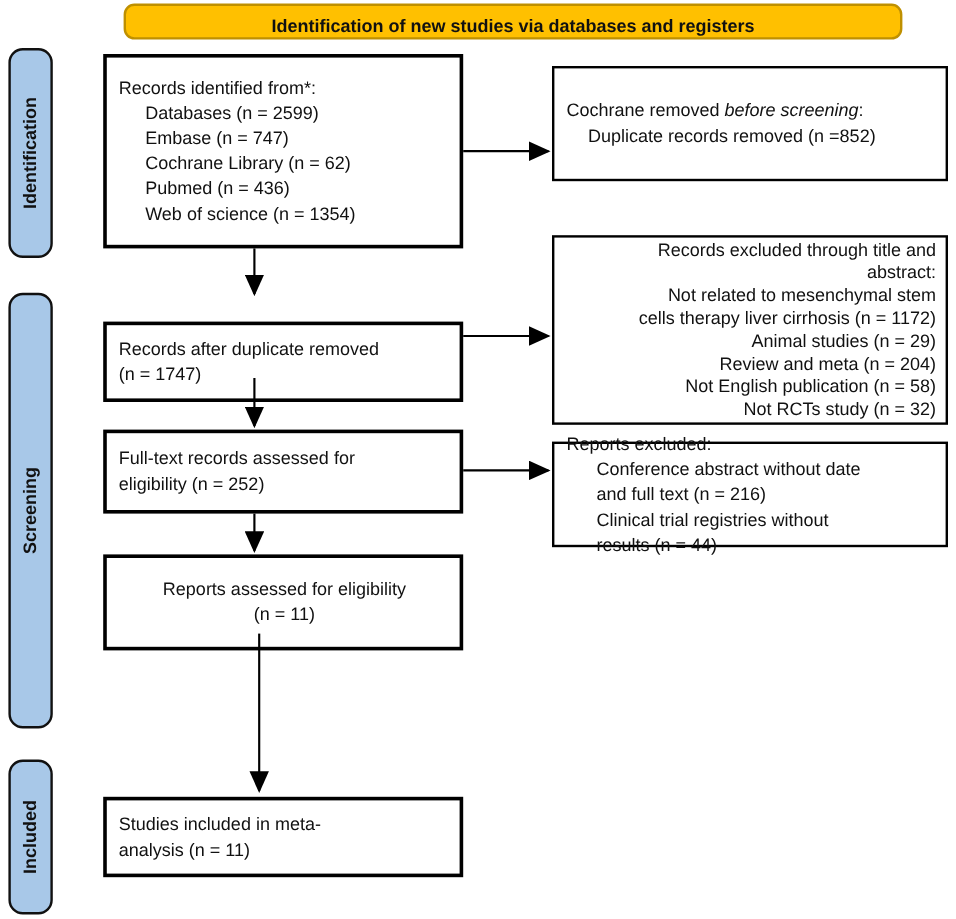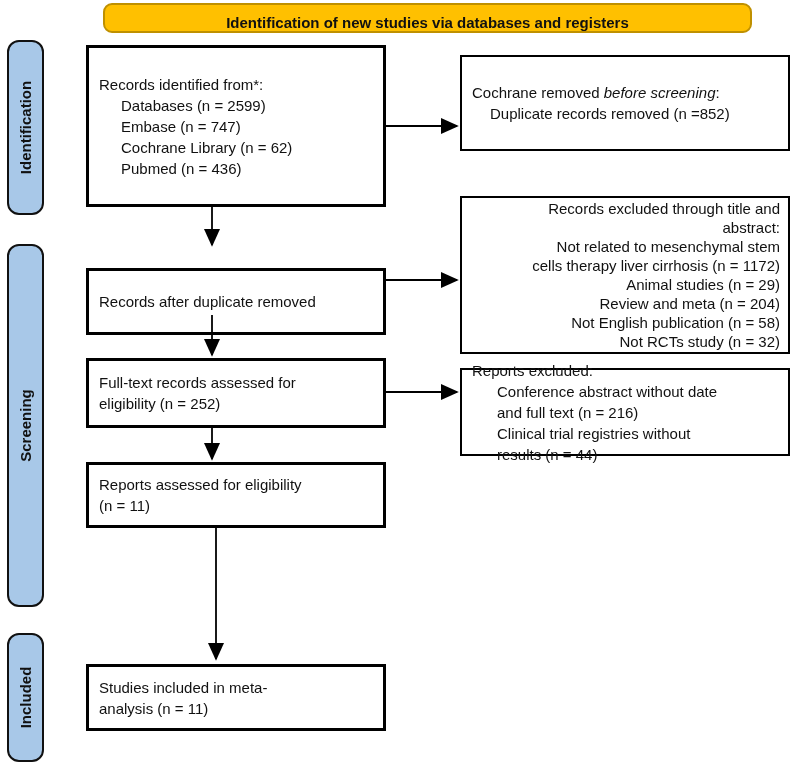--- a/index.html
+++ b/index.html
@@ -43,21 +43,21 @@
     font-size:15px; line-height:21px; padding:4px 8px 4px 10px;
   }
   .fbox.thin{border-width:2px;}
   .line{white-space:nowrap;}
   .indent{padding-left:22px;}
   .indent-sm{padding-left:18px;}
   .indent-lg{padding-left:25px;}
   .box-identified      {left:86px;  top:45px;  width:300px; height:162px;}
   .box-after-duplicate {left:86px;  top:248px; width:300px; height:67px;margin-top:20px;}
   .box-fulltext        {left:86px;  top:358px; width:300px; height:70px;}
-  .box-reports-assessed{left:86px;  top:462px; width:300px; height:66px;}
+  .box-reports-assessed{left:86px;  top:462px; width:300px; height:80px;text-align:center;}
   .box-studies-included{left:86px;  top:664px; width:300px; height:67px;}
   .box-records-removed {left:460px; top:55px;  width:330px; height:96px;}
   .box-records-excluded{left:460px; top:196px; width:330px; height:158px; line-height:19px;align-items:flex-end;}
   .box-reports-excluded{left:460px; top:368px; width:330px; height:88px;}
   .italic{font-style:italic;}
   
   svg.arrows{position:absolute; left:0; top:0; pointer-events:none;}
   .arrow-line{stroke:var(--arrow); stroke-width:1.8; fill:none;}
   .arrow-head{fill:var(--arrow);}
 </style>
@@ -79,24 +79,26 @@
   <div class="stage stage-included">
     <span class="vlabel">Included</span>
   </div>
 
   <div class="fbox box-identified">
     <div class="line">Records identified from*:</div>
     <div class="line indent">Databases (n = 2599)</div>
     <div class="line indent">Embase (n = 747)</div>
     <div class="line indent">Cochrane Library (n = 62)</div>
     <div class="line indent">Pubmed (n = 436)</div>
+    <div class="line indent">Web of science (n = 1354)</div>
   </div>
 
   <div class="fbox box-after-duplicate">
     <div class="line">Records after duplicate removed</div>
+    <div class="line">(n = 1747)</div>
   </div>
 
   <div class="fbox box-fulltext">
     <div class="line">Full-text records assessed for</div>
     <div class="line">eligibility (n = 252)</div>
   </div>
 
   <div class="fbox box-reports-assessed">
     <div class="line">Reports assessed for eligibility</div>
     <div class="line">(n = 11)</div>

